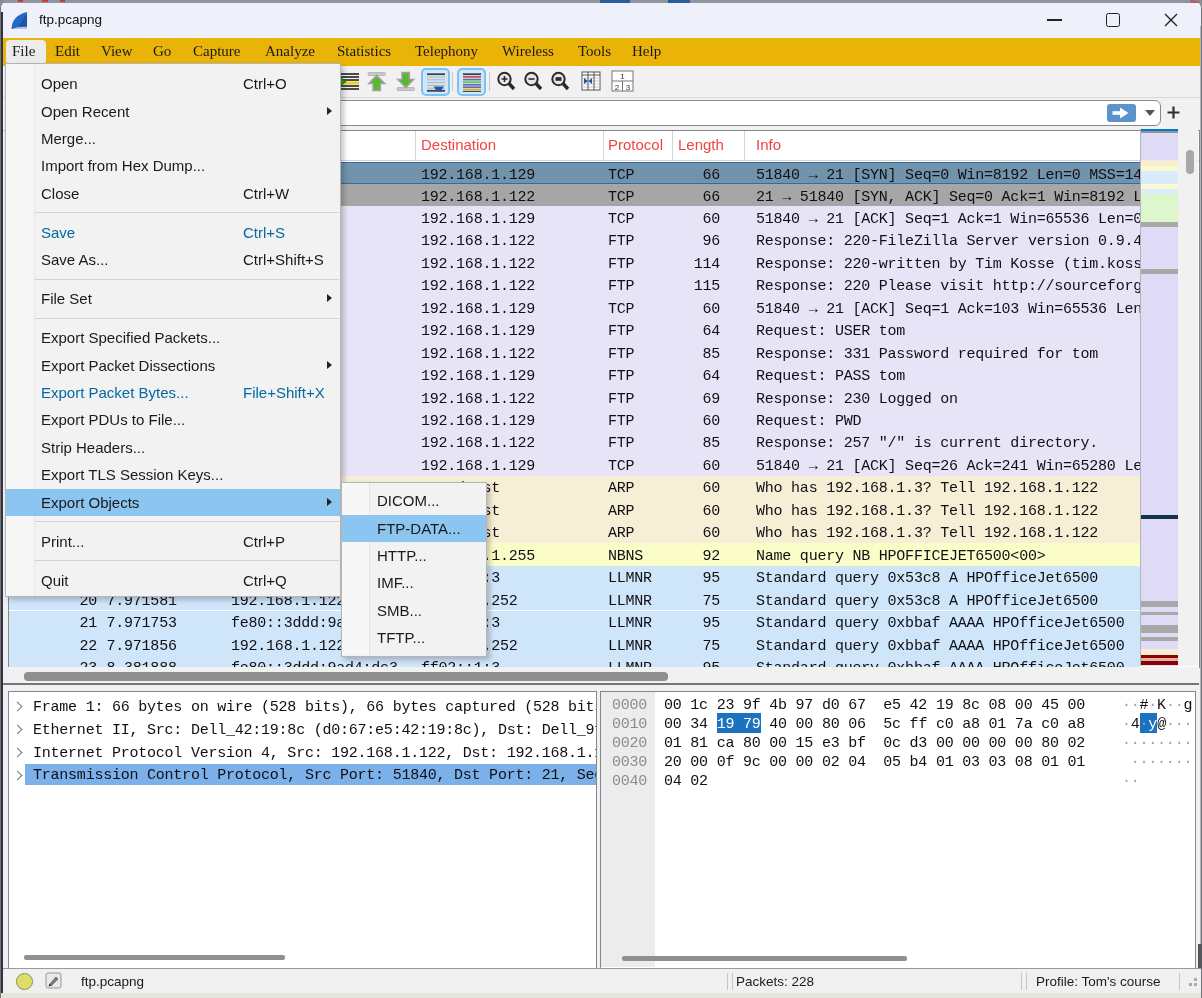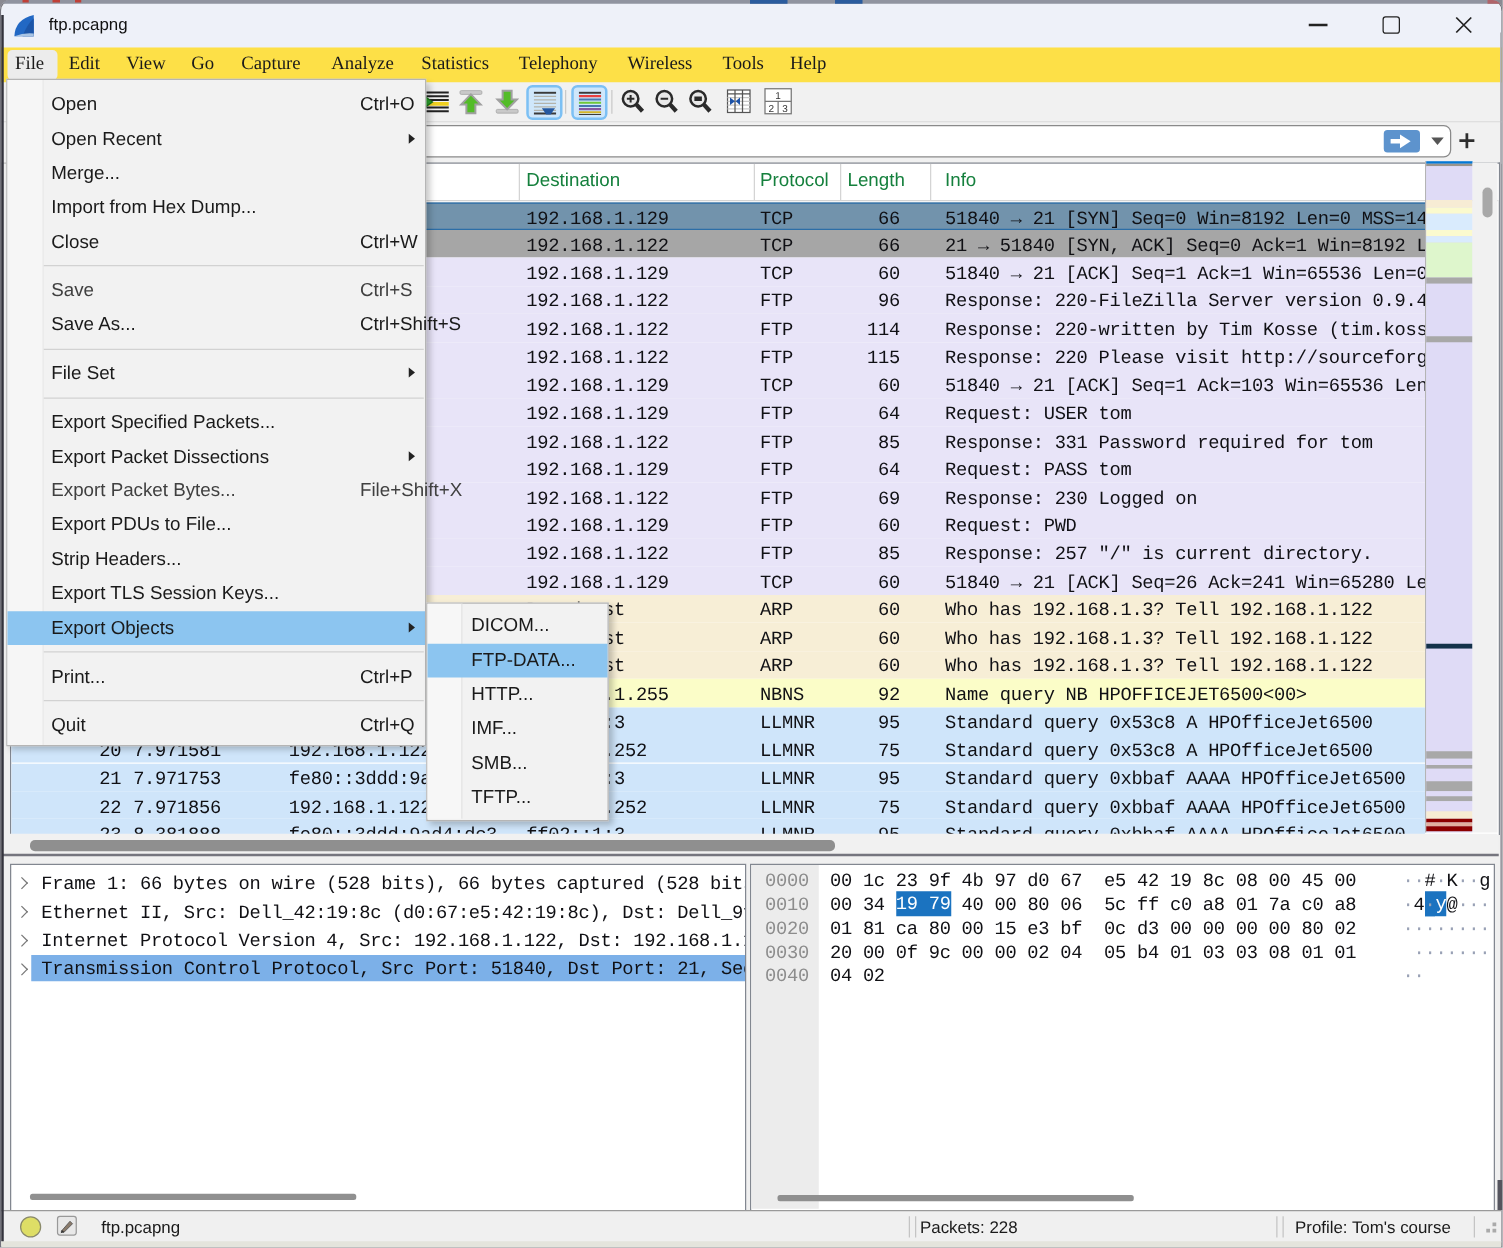--- a/index.html
+++ b/index.html
@@ -4,33 +4,33 @@
 <style>
 html,body{margin:0;padding:0;width:1202px;height:998px;overflow:hidden;background:#8a8a92;}
 .abs{position:absolute;}
 #win{position:absolute;left:0;top:0;width:1202px;height:998px;background:#f0f0f0;border-radius:8px 8px 0 0;overflow:hidden;box-shadow:inset 0 0 0 1px #73737c;}
 .sans{font-family:"Liberation Sans",sans-serif;}
 .mono{font-family:"Liberation Mono",monospace;font-size:15px;letter-spacing:-0.23px;white-space:pre;color:#101014;}
 
 #title{left:1px;top:1px;width:1200px;height:37px;background:#eef1f9;border-radius:8px 8px 0 0;}
 #title .t{position:absolute;left:38px;top:11px;font-size:13.5px;color:#111;}
 
-#menubar{left:1px;top:38px;width:1200px;height:28px;background:#fde047;}
+#menubar{left:1px;top:38px;width:1200px;height:28px;background:#eab308;}
 #menubar span{position:absolute;top:5px;font-size:15px;color:#1a1a1a;}
 
 #toolbar{left:1px;top:66px;width:1200px;height:31px;background:#f1f1f1;border-bottom:1px solid #d9d9d9;}
 .tsep{position:absolute;top:72px;width:1px;height:19px;background:#c9c9c9;}
 
 #filterbar{left:1px;top:98px;width:1200px;height:32px;background:#f1f1f1;border-bottom:1px solid #c0c0c0;}
 #finput{position:absolute;left:6px;top:100px;width:1153px;height:24px;background:#fff;border:1px solid #8a8a8a;border-radius:2px 6px 6px 2px;}
 #fbtn{position:absolute;left:1107px;top:104px;width:29px;height:18px;background:#5d93cd;border-radius:3px;}
 
 #plist{left:8px;top:130px;width:1190px;height:537px;background:#fff;border:1px solid #828790;border-bottom:none;overflow:hidden;}
 #phead{position:absolute;left:0;top:0;width:1190px;height:29px;background:#fff;border-bottom:1px solid #d4d4d4;}
-#phead span{position:absolute;top:5px;font-size:15px;color:#15803d;font-family:"Liberation Sans",sans-serif;}
+#phead span{position:absolute;top:5px;font-size:15px;color:#ef4444;font-family:"Liberation Sans",sans-serif;}
 #phead i{position:absolute;top:0;width:1px;height:29px;background:#d4d4d4;}
 .prow{position:absolute;left:0;width:1131px;height:22.45px;overflow:hidden;}
 .prow span{position:absolute;top:4.6px;}
 .cno{left:62px;width:26px;text-align:right;}
 .ctm{left:97.5px;}
 .csr{left:222px;}
 .cds{left:412px;}
 .cpr{left:599px;}
 .cln{left:645px;width:66px;text-align:right;}
 .cin{left:747px;}
@@ -68,22 +68,22 @@
 
 #sbar{left:1px;top:968px;width:1200px;height:25px;background:#f0f0f0;border-top:1px solid #9a9a9a;}
 #sbar .tx{position:absolute;top:5px;font-size:13.5px;color:#1a1a1a;}
 .ssep{position:absolute;top:4px;width:1px;height:17px;background:#c4c4c4;}
 #bstrip{left:1px;top:993px;width:1200px;height:5px;background:#e4e4dc;}
 
 .menu{background:#f2f2f2;border:1px solid #b5b5b5;box-shadow:3px 3px 5px rgba(0,0,0,0.22);font-size:15px;color:#1a1a1a;font-family:"Liberation Sans",sans-serif;}
 #fmenu{left:5px;top:63px;width:334px;height:525.3px;padding-top:6.3px;z-index:50;}
 .mi{position:relative;height:27.4px;line-height:27.4px;}
 .mi .lb{position:absolute;left:35px;}
-.mi .sc{position:absolute;left:237px;margin-left:45px;}
-.dis{color:#404040;}
+.mi .sc{position:absolute;left:237px;}
+.dis{color:#0369a1;}
 .mhl{background:#8cc5f0;}
 .msep{height:11.6px;position:relative;}
 .msep i{position:absolute;left:29px;right:1px;top:5px;height:1px;background:#d2d2d2;}
 .arr{position:absolute;left:321px;top:9px;width:0;height:0;border-left:5px solid #222;border-top:4.5px solid transparent;border-bottom:4.5px solid transparent;}
 #smenu{left:341px;top:482px;width:143.5px;height:168.7px;padding-top:4.3px;z-index:60;}
 #smenu .mi .lb{left:35px;}
 #sgut{position:absolute;left:0;top:0;width:27px;height:172px;background:#f7f7f7;border-right:1px solid #e2e2e2;}
 </style>
 </head>
 <body>

